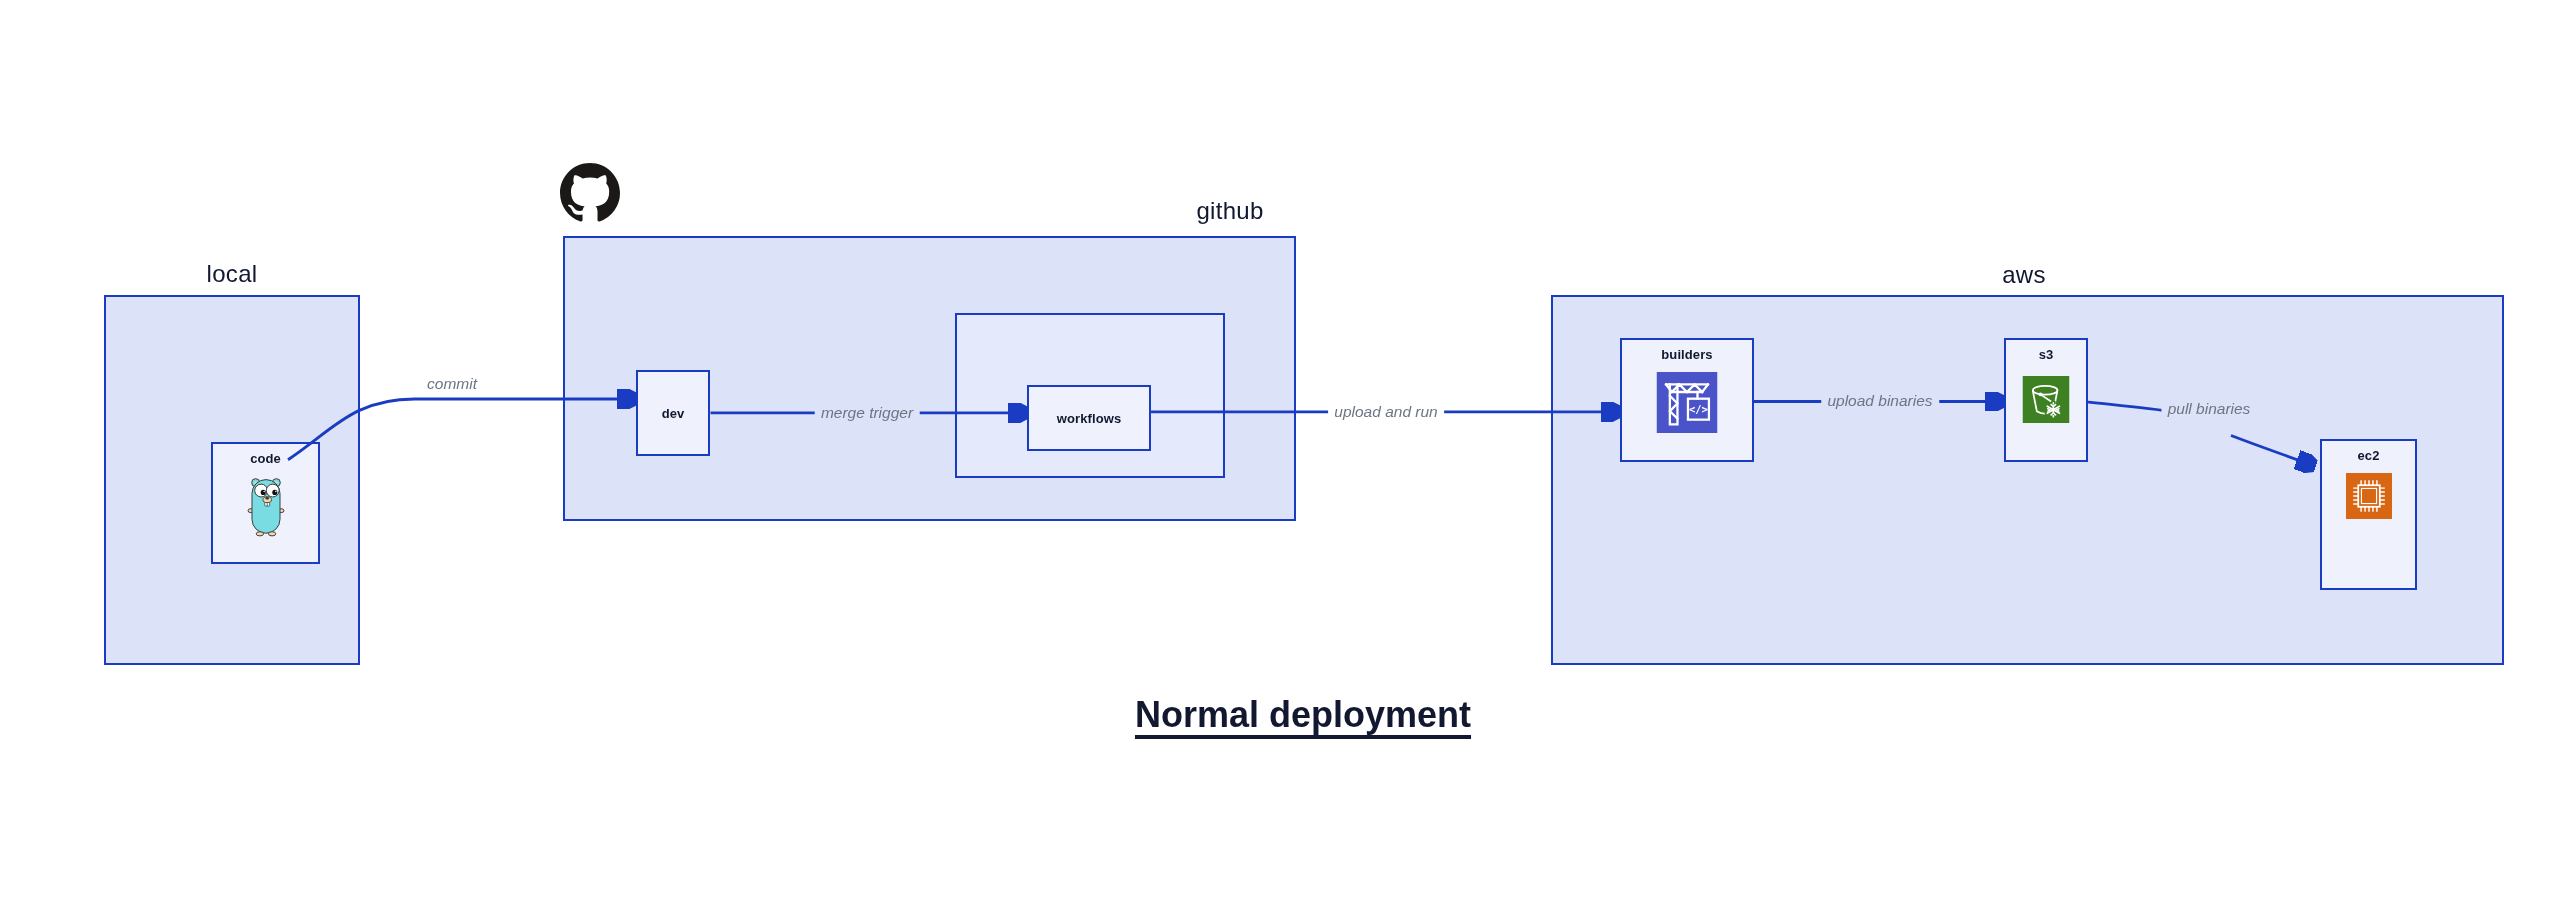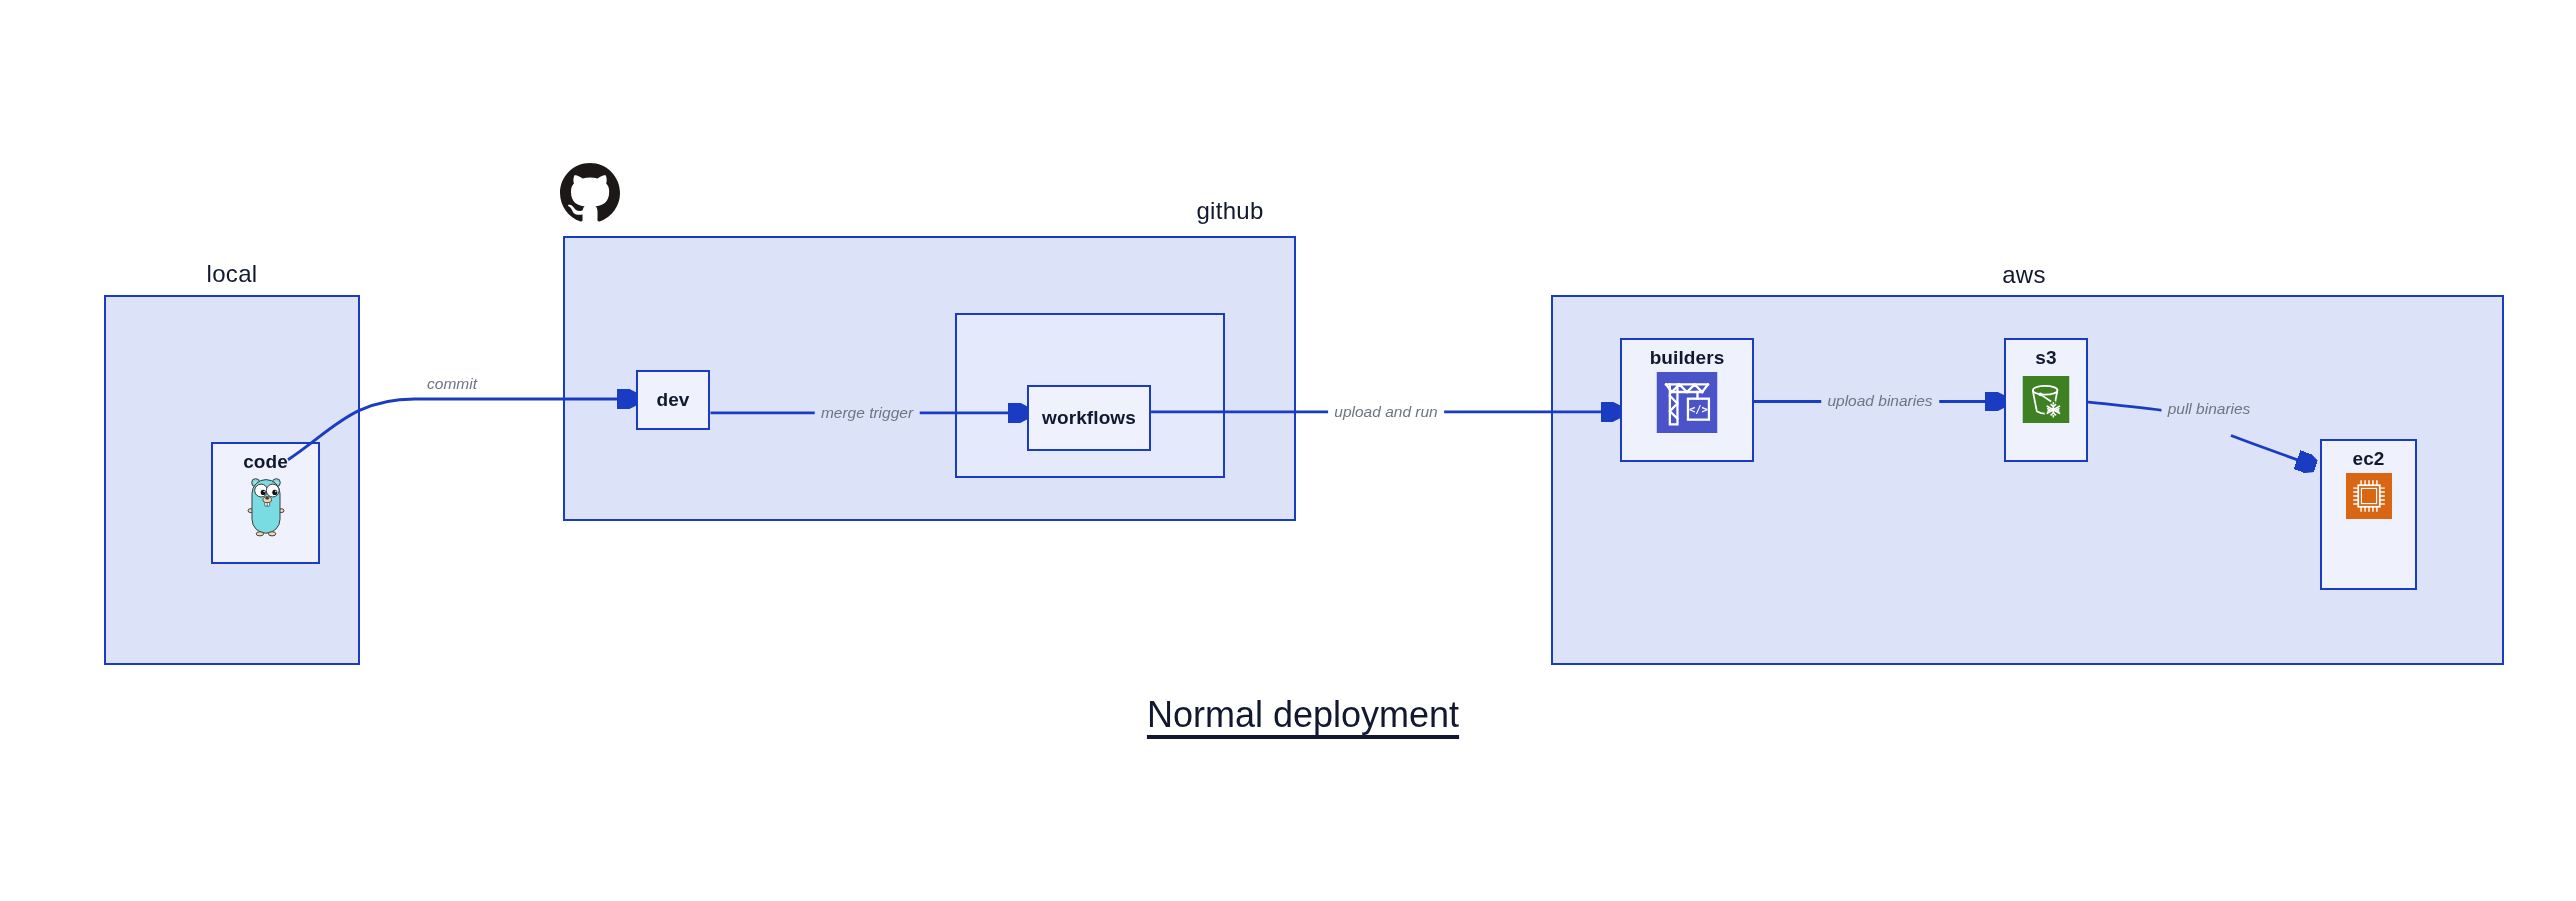--- a/index.html
+++ b/index.html
@@ -7,41 +7,41 @@
               font-family:"Liberation Sans", sans-serif; overflow:hidden; }
 
   .container { position:absolute; background:#dce3f8; border:2.6px solid #1a3cc2; }
   .container--master { background:#e4e9fb; }
 
   .container-label { position:absolute; transform:translate(-50%,-50%);
     font-size:24px; font-weight:500; color:#11182f; white-space:nowrap; letter-spacing:0.3px; }
 
   .node { position:absolute; background:#eff2fd; border:2.6px solid #1a3cc2; }
   .node-label { position:absolute; top:7.2px; left:0; right:0; text-align:center;
-    font-size:19px; font-weight:700; color:#11182f; letter-spacing:0.1px; }
+    font-size:13px; font-weight:700; color:#11182f; letter-spacing:0.1px; }
   .node--centered { display:flex; align-items:center; justify-content:center; }
   .node--centered .node-label { position:static; top:auto; }
 
   .icon-wrap { position:absolute; left:50%; transform:translateX(-50%); }
   .icon-wrap svg { display:block; }
 
   #edges-svg { position:absolute; left:0; top:0; width:2604px; height:902px;
     pointer-events:none; z-index:30; }
   #edges-svg path { fill:none; stroke:#1a3cc2; stroke-width:5.5; }
 
   .edge-label { position:absolute; transform:translate(-50%,-50%); z-index:40;
     font-size:15.5px; font-style:italic; color:#6d7584; white-space:nowrap;
     padding:2.1px 6.2px; }
   .edge-label--white { background:#ffffff; }
   .edge-label--fill  { background:#dce3f8; }
 
   .octocat { position:absolute; z-index:20; }
 
   .diagram-title { position:absolute; left:1303px; top:715px; transform:translate(-50%,-50%);
-    font-size:36px; font-weight:400; color:#11182f; white-space:nowrap; z-index:50;
+    font-size:36px; font-weight:700; color:#11182f; white-space:nowrap; z-index:50;
     text-decoration:underline; text-decoration-thickness:3.6px; text-underline-offset:7.7px; }
 
   .z10 { z-index:10; } .z15 { z-index:15; } .z20 { z-index:20; }
 </style>
 </head>
 <body>
 
 <div class="container z10" style="left:104px; top:295px; width:256px; height:370px;"></div>
 <div class="container-label" style="left:232px; top:274px;">local</div>
 
@@ -84,21 +84,21 @@
       <ellipse cx="34" cy="38" rx="7" ry="5" fill="#f3d8ae" stroke="#3a3a3a" stroke-width="1.4"></ellipse>
       <rect x="31" y="33.5" width="6" height="4" rx="2" fill="#4a3a2a"></rect>
       <g stroke="#3a3a3a" stroke-width="1.2">
         <rect x="30" y="42.5" width="8" height="6" rx="1" fill="#ffffff"></rect>
         <line x1="34" y1="42.5" x2="34" y2="48.5"></line>
       </g>
     </svg>
   </div>
 </div>
 
-<div class="node node--centered z20" style="left:636px; top:370px; width:74px; height:60px;">
+<div class="node node--centered z20" style="left:636px; top:370px; width:74px; height:86px;">
   <div class="node-label">dev</div>
 </div>
 
 <div class="node node--centered z20" style="left:1027px; top:385px; width:124px; height:66px;">
   <div class="node-label">workflows</div>
 </div>
 
 <div class="node z20" style="left:1620px; top:338px; width:134px; height:124px;">
   <div class="node-label">builders</div>
   <div class="icon-wrap" style="top:32px;">

